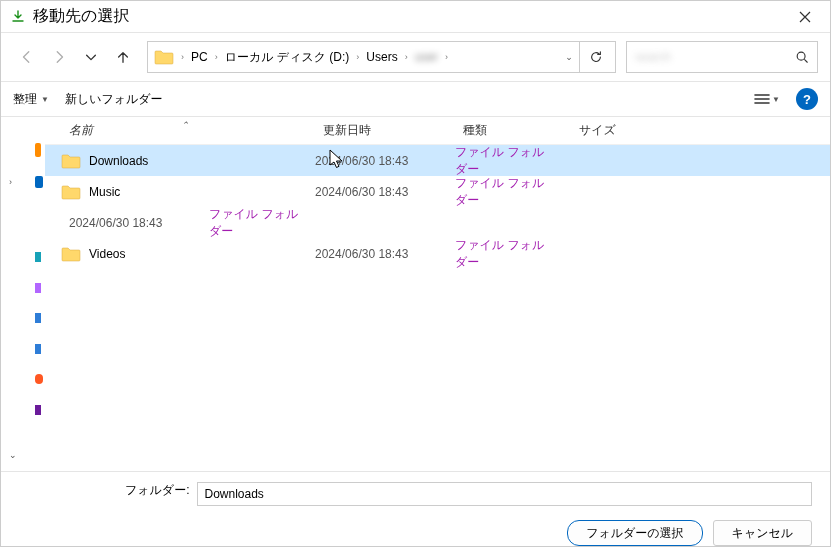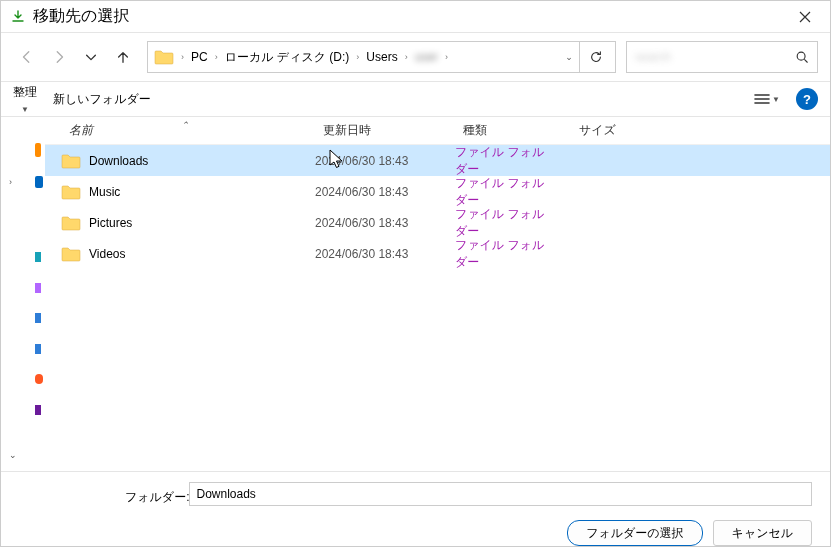--- a/index.html
+++ b/index.html
@@ -23,21 +23,21 @@
 .addrbox .blur { filter: blur(3px); opacity: 0.5; }
 .addrbox .spacer { flex: 1; }
 .addrbox .refresh { width: 32px; display: flex; align-items: center; justify-content: center; border-left: 1px solid #ccc; height: 100%; }
 .addrbox .down { width: 20px; display:flex; align-items:center; justify-content:center; color:#555; font-size:9px; }
 
 .searchbox { width: 192px; height: 32px; border: 1px solid #ccc; display: flex; align-items: center; padding: 0 8px; font-size: 12px; color: #888; }
 .searchbox .blur { filter: blur(3px); opacity: 0.4; flex: 1; }
 .searchbox .mag { color: #333; }
 
 .toolbar { display: flex; align-items: center; height: 36px; padding: 0 12px; border-top: 1px solid #e5e5e5; border-bottom: 1px solid #e5e5e5; font-size: 12px; gap: 16px; }
-.toolbar .org { display: flex; align-items: center; gap: 4px; flex-direction: column; }
+.toolbar .org { display: flex; align-items: center; gap: 4px; }
 .toolbar .org .tri { font-size: 8px; color: #555; }
 .toolbar .spacer { flex: 1; }
 .toolbar .view-opt { display: flex; align-items: center; gap: 2px; color: #333; }
 .toolbar .help { width: 22px; height: 22px; border-radius: 50%; background: #0067c0; color: #fff; display: flex; align-items: center; justify-content: center; font-size: 13px; font-weight: bold; }
 
 .main { display: flex; height: 354px; }
 .sidebar { width: 44px; display: flex; flex-direction: column; align-items: center; padding-top: 12px; gap: 14px; position: relative; }
 .sb-wrap { width:100%; display:flex; align-items:center; justify-content:flex-start; padding-left:16px; height:20px; position:relative; }
 .sb-chev { position:absolute; left:8px; font-size:9px; color:#555; }
 .stripe { position:absolute; left:34px; width:6px; }
@@ -58,21 +58,21 @@
 .row .fic { width: 20px; height: 16px; margin-right: 8px; }
 .row .c-name { width: 246px; display: flex; align-items: center; }
 .row .c-date { width: 140px; color: #555; padding: 0 8px; }
 .row .c-type { width: 116px; color: #a21caf; padding: 0 8px; }
 .cursor { position: absolute; left: 284px; top: 4px; pointer-events: none; }
 
 .folder-svg { width: 20px; height: 16px; }
 
 .footer-divider { border-top: 1px solid #e5e5e5; height:1px; }
 
-.folderline { display: flex; align-items: flex-end; padding: 10px 18px 8px 124px; font-size: 12px; }
+.folderline { display: flex; align-items: flex-start; padding: 10px 18px 8px 124px; font-size: 12px; gap: 8px; }
 .folderline label { }
 .folderline input { flex: 1; height: 24px; padding: 2px 6px; font-size: 12px; border: 1px solid #ccc; }
 
 .actions { display: flex; justify-content: flex-end; gap: 10px; padding: 6px 18px 12px; }
 .actions button { height: 26px; padding: 0 18px; font-size: 12px; background: #fdfdfd; border: 1px solid #ccc; border-radius: 3px; }
 .actions button:first-child { border-color: #0067c0; border-radius: 12px; }
 
 svg { display: block; }
 </style>
 </head>
@@ -234,28 +234,20 @@
               <svg class="folder-svg" viewBox="0 0 20 16">
                 <path d="M1 3a1 1 0 011-1h5l2 2h9a1 1 0 011 1v9a1 1 0 01-1 1H2a1 1 0 01-1-1V3z" fill="#ffd86b" stroke="#d9a93e" stroke-width="0.5"></path>
               </svg>
             </span>
             <span>Music</span>
           </div>
           <div class="c-date">2024/06/30 18:43</div>
           <div class="c-type">ファイル フォルダー</div>
         </div>
         <div class="row">
-          <div class="c-name">
-            <span class="fic">
-              <svg class="folder-svg" viewBox="0 0 20 16">
-                <path d="M1 3a1 1 0 011-1h5l2 2h9a1 1 0 011 1v9a1 1 0 01-1 1H2a1 1 0 01-1-1V3z" fill="#ffd86b" stroke="#d9a93e" stroke-width="0.5"></path>
-              </svg>
-            </span>
-            <span>Pictures</span>
-          </div>
           <div class="c-date">2024/06/30 18:43</div>
           <div class="c-type">ファイル フォルダー</div>
         </div>
         <div class="row">
           <div class="c-name">
             <span class="fic">
               <svg class="folder-svg" viewBox="0 0 20 16">
                 <path d="M1 3a1 1 0 011-1h5l2 2h9a1 1 0 011 1v9a1 1 0 01-1 1H2a1 1 0 01-1-1V3z" fill="#ffd86b" stroke="#d9a93e" stroke-width="0.5"></path>
               </svg>
             </span>

